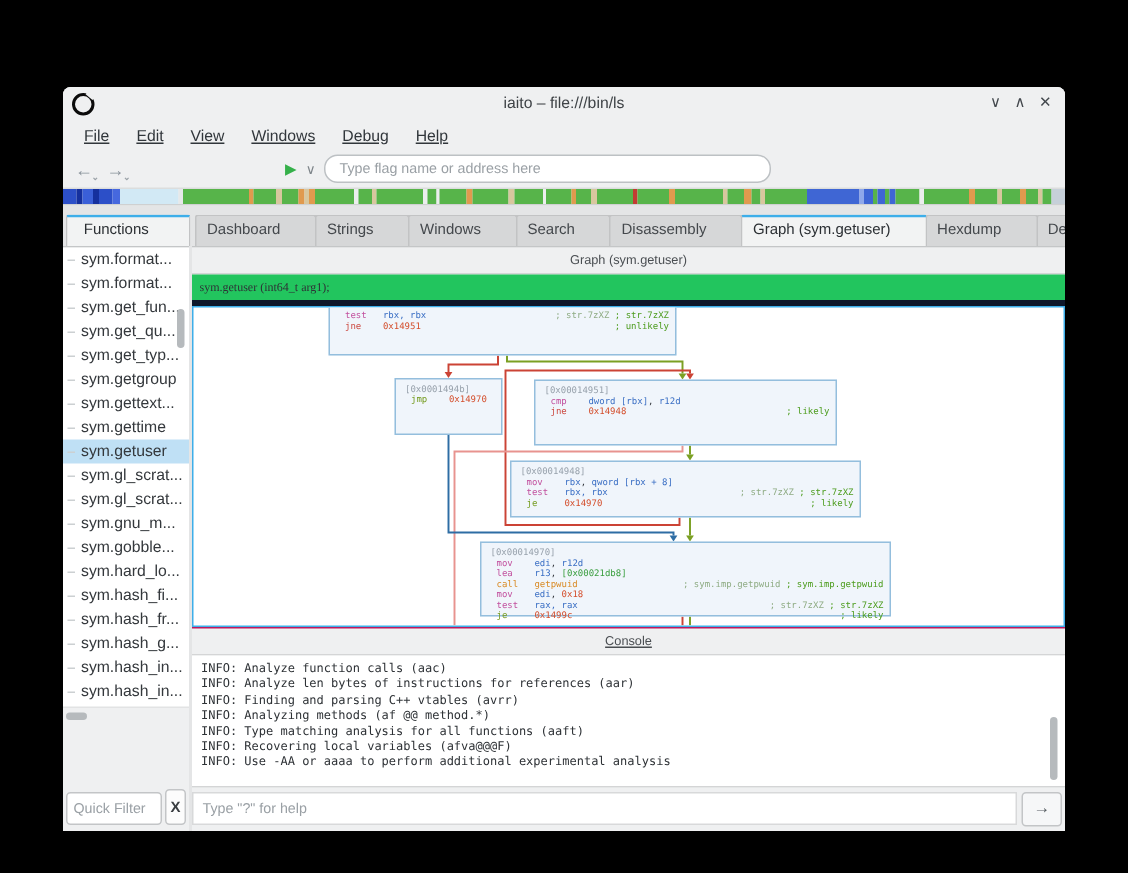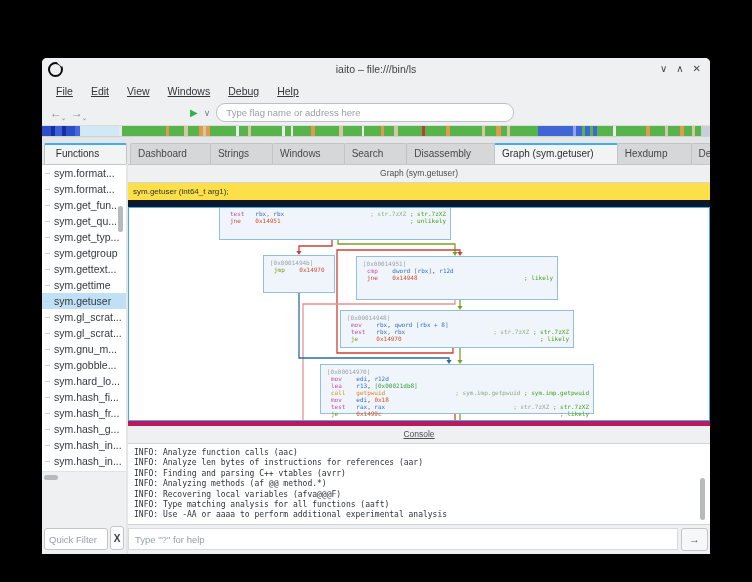--- a/index.html
+++ b/index.html
@@ -56,22 +56,22 @@
   .vthumb{position:absolute;width:5px;background:#b6babd;border-radius:3px;}
   .hscroll{height:12px;position:relative;flex:0 0 auto;}
   .hscroll .pill{position:absolute;left:2px;top:3px;width:14px;height:5px;background:#b6babd;border-radius:3px;}
   .qfrow{margin-top:auto;display:flex;align-items:flex-end;padding:3px 2px 4px 2px;gap:2px;flex:0 0 auto;}
   .qfinput{width:54px;height:20px;border:1px solid #c3c5c7;border-radius:3px;background:#fff;font-size:9.5px;
            padding:0 4px;outline:none;font-family:"Liberation Sans",sans-serif;}
   .qfinput::placeholder{color:#9aa0a5;}
   .qfclear{width:20px;height:22px;border:1px solid #c3c5c7;border-radius:3px;background:#fcfcfc;
            font-size:10px;font-weight:bold;color:#3a3e42;display:flex;align-items:center;justify-content:center;}
   
-  .sigrow{height:17px;background:#fde047;border-bottom:7px solid #0f172a;display:flex;align-items:center;
-          padding-left:5px;font-size:8px;color:#2e3236;flex:0 0 auto;}
+  .sigrow{height:17px;background:#22c55e;border-bottom:4px solid #0f172a;display:flex;align-items:center;
+          padding-left:5px;font-size:8px;color:#2e3236;flex:0 0 auto;font-family:Liberation Serif, serif;}
   .graph{flex:0 0 auto;height:212px;background:#fff;border:1px solid #3daee9;position:relative;overflow:hidden;margin:0;}
   .gedges{position:absolute;left:0;top:0;}
   .gblock{position:absolute;background:#f0f5fb;border:1px solid #94bedd;font-family:"DejaVu Sans Mono",monospace;
           font-size:6px;line-height:7px;padding:3px 4px;box-sizing:border-box;}
   .gline{display:flex;white-space:pre;}
   .gcode{white-space:pre;padding-left:6px;}
   .gline.lab .gcode{padding-left:2px;}
   .gcmt{margin-left:auto;white-space:pre;padding-left:6px;}
   .t-mov,.t-test,.t-cmp,.t-lea{color:#c2509e;}
   .t-call,.t-fun{color:#d98b26;}
@@ -285,29 +285,29 @@
             <div class="gblock" style="left: 191px; top: 156px; width: 274px; height: 50px;">
               <div class="gline lab"><span class="gcode"><span class="t-lbl">[0x00014970]</span></span></div>
               <div class="gline"><span class="gcode"><span class="t-mov">mov</span><span class="tk">    </span><span class="t-reg">edi</span><span class="tk">, </span><span class="t-reg">r12d</span></span></div>
               <div class="gline"><span class="gcode"><span class="t-lea">lea</span><span class="tk">    </span><span class="t-reg">r13</span><span class="tk">, </span><span class="t-flag">[0x00021db8]</span></span></div>
               <div class="gline"><span class="gcode"><span class="t-call">call</span><span class="tk">   </span><span class="t-fun">getpwuid</span></span><span class="gcmt"><span class="t-com1">; sym.imp.getpwuid </span><span class="t-com2">; sym.imp.getpwuid</span></span></div>
               <div class="gline"><span class="gcode"><span class="t-mov">mov</span><span class="tk">    </span><span class="t-reg">edi</span><span class="tk">, </span><span class="t-num">0x18</span></span></div>
               <div class="gline"><span class="gcode"><span class="t-test">test</span><span class="tk">   </span><span class="t-reg">rax, rax</span></span><span class="gcmt"><span class="t-com1">; str.7zXZ </span><span class="t-com2">; str.7zXZ</span></span></div>
               <div class="gline"><span class="gcode"><span class="t-je">je</span><span class="tk">     </span><span class="t-num">0x1499c</span></span><span class="gcmt"><span class="t-com2">; likely</span></span></div>
             </div>
           </div>
-        <div class="docktitle" style="border-top:5px solid #be185d;text-decoration:underline;">Console</div>
+        <div class="docktitle" style="border-top:1px solid #be185d;text-decoration:underline;">Console</div>
         <div class="consolebody">
           <div class="vthumb" style="right:5px;bottom:4px;height:42px;"></div>
         <div class="cline">INFO: Analyze function calls (aac)</div>
             <div class="cline">INFO: Analyze len bytes of instructions for references (aar)</div>
             <div class="cline">INFO: Finding and parsing C++ vtables (avrr)</div>
             <div class="cline">INFO: Analyzing methods (af @@ method.*)</div>
+            <div class="cline">INFO: Type matching analysis for all functions (aaft)</div>
             <div class="cline">INFO: Recovering local variables (afva@@@F)</div>
-            <div class="cline">INFO: Type matching analysis for all functions (aaft)</div>
             <div class="cline">INFO: Use -AA or aaaa to perform additional experimental analysis</div>
           </div>
         <div class="consoleinput">
           <input class="cinput" type="text" placeholder="Type &quot;?&quot; for help" style="">
           <div class="sendbtn">→</div>
         </div>
       </div>
 
     </div>
   </div>

